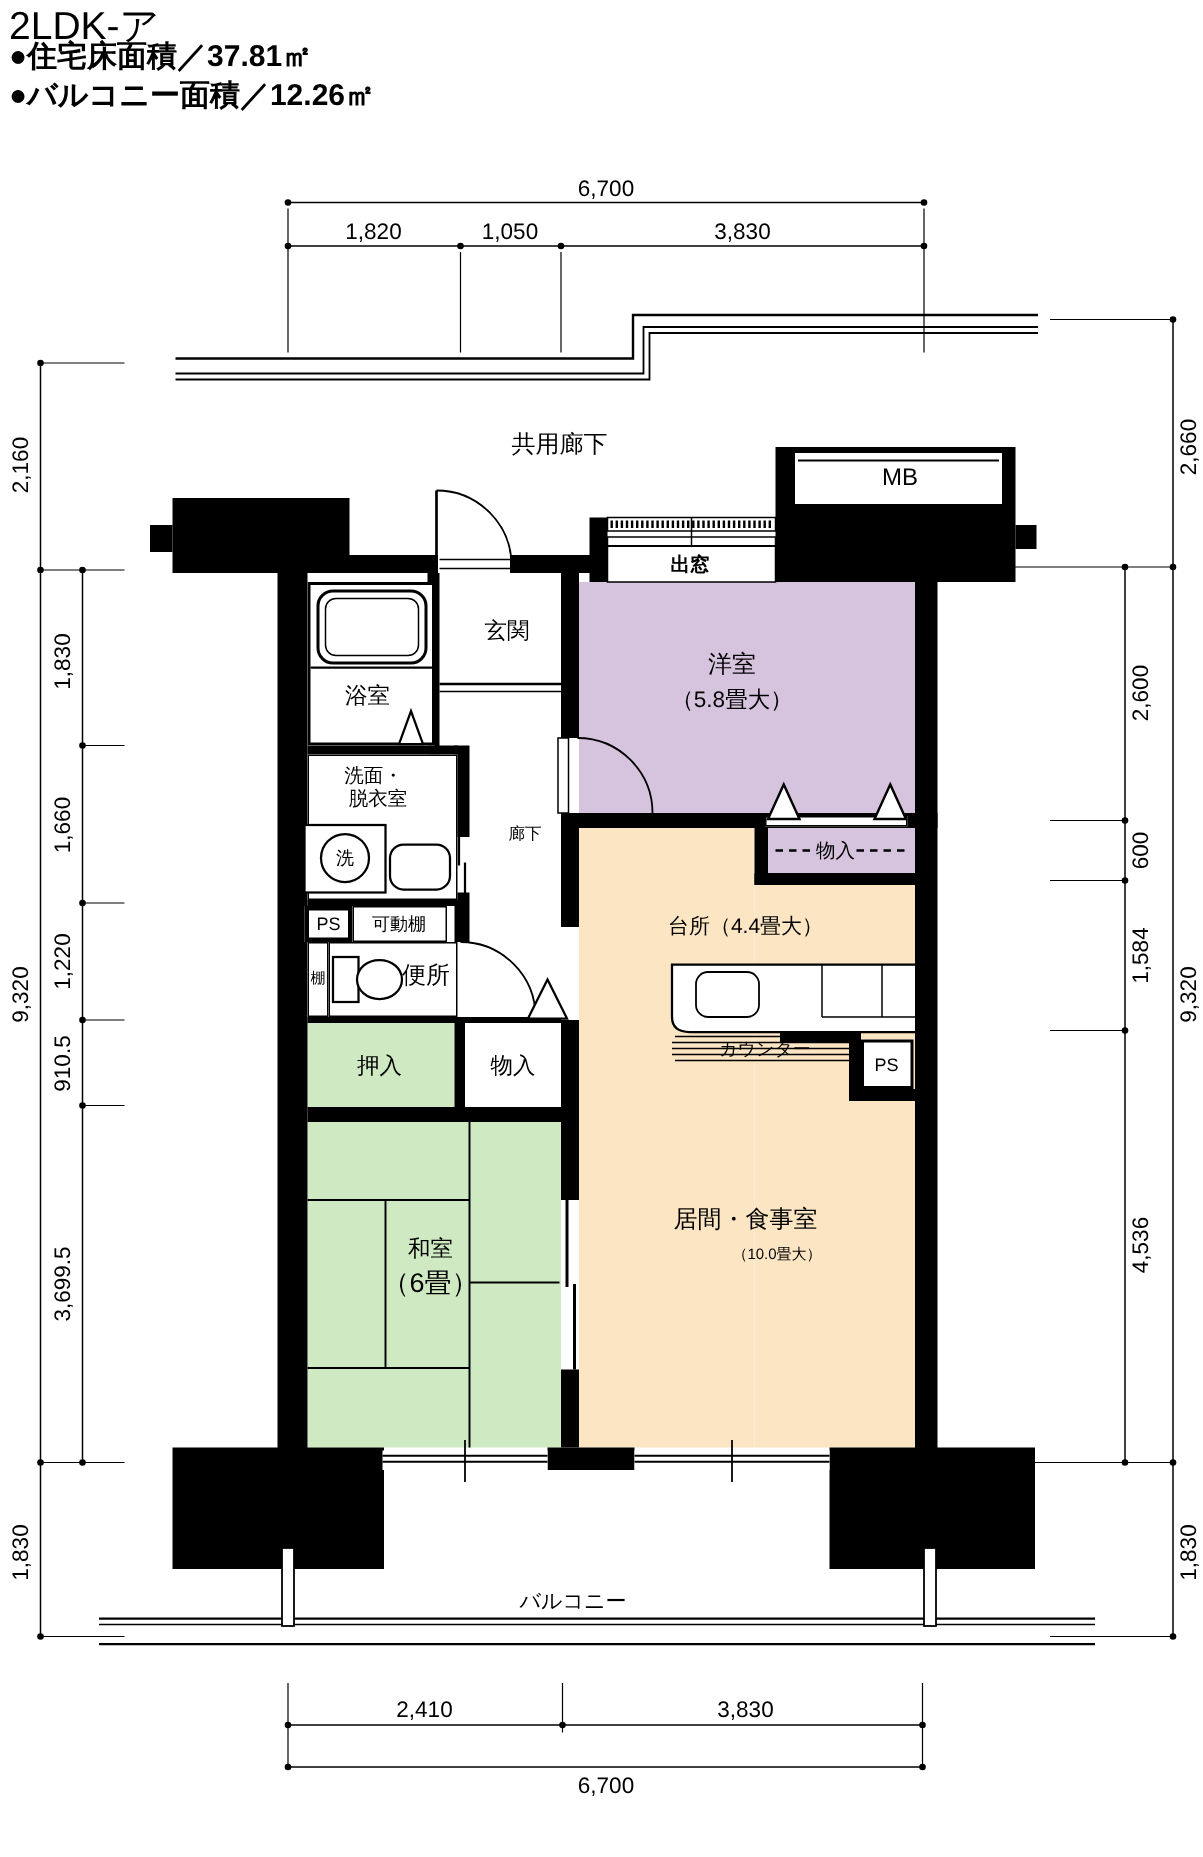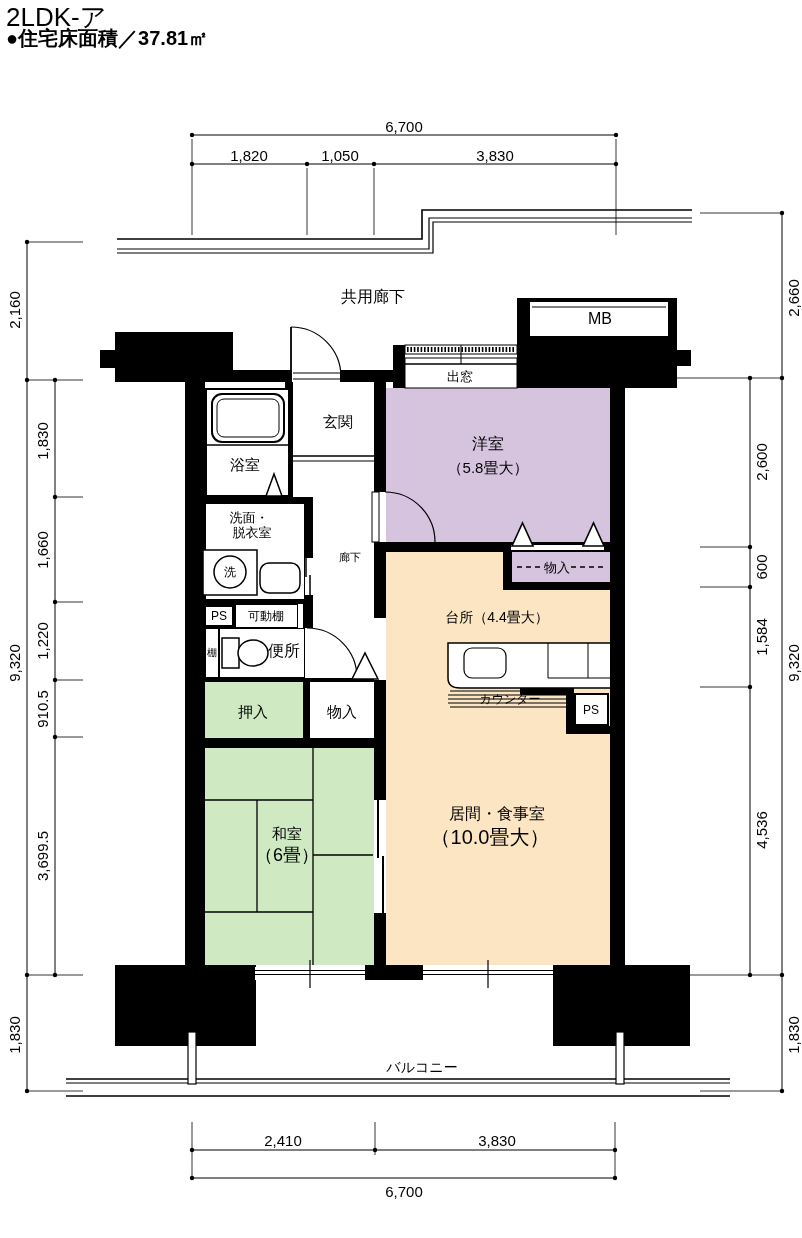--- a/index.html
+++ b/index.html
@@ -214,47 +214,48 @@
       <circle cx="192" cy="1150" r="2.2"></circle>
         <circle cx="375" cy="1150" r="2.2"></circle>
         <circle cx="615" cy="1150" r="2.2"></circle>
       <circle cx="192" cy="1178" r="2.2"></circle>
         <circle cx="615" cy="1178" r="2.2"></circle>
     </g>
   </svg>
 
   <div class="hdr z5" style="top:3px;font-size:26px;">2LDK-ア</div>
   <div class="hdr z5" style="top:27px;font-size:20px;font-weight:bold;">●住宅床面積／37.81㎡</div>
+  <div class="hdr z5" style="top:53px;font-size:20px;font-weight:bold;">●バルコニー面積／12.26㎡</div>
 
   <div class="lbl z5" style="left:373px;top:297px;font-size:16px;">共用廊下</div>
   <div class="lbl z5" style="left:600px;top:319px;font-size:16px;">MB</div>
-  <div class="lbl z5" style="left:460px;top:376px;font-size:13px;">出窓</div>
+  <div class="lbl z5" style="left:460px;top:376px;font-size:13px;font-weight:bold;">出窓</div>
   <div class="lbl z5" style="left:338px;top:421px;font-size:15px;">玄関</div>
   <div class="lbl z5" style="left:245px;top:464px;font-size:15px;">浴室</div>
   <div class="lbl z5" style="left:249px;top:517px;font-size:13px;">洗面・</div>
   <div class="lbl z5" style="left:252px;top:532px;font-size:13px;">脱衣室</div>
   <div class="lbl z5" style="left:230px;top:572px;font-size:12px;">洗</div>
   <div class="lbl z5" style="left:350px;top:557px;font-size:11px;">廊下</div>
   <div class="lbl z5" style="left:219px;top:616px;font-size:12px;">PS</div>
   <div class="lbl z5" style="left:266px;top:616px;font-size:12px;">可動棚</div>
   <div class="lbl z5" style="left:212px;top:653px;font-size:10px;">棚</div>
   <div class="lbl z5" style="left:284px;top:651px;font-size:16px;">便所</div>
   <div class="lbl z5" style="left:253px;top:711px;font-size:15px;">押入</div>
   <div class="lbl z5" style="left:342px;top:711px;font-size:15px;">物入</div>
   <div class="lbl z5" style="left:488px;top:444px;font-size:16px;">洋室</div>
   <div class="lbl z5" style="left:488px;top:467px;font-size:15px;">（5.8畳大）</div>
   <div class="lbl z5" style="left:557px;top:567px;font-size:13px;">物入</div>
   <div class="lbl z5" style="left:497px;top:617px;font-size:14px;">台所（4.4畳大）</div>
   <div class="lbl z5" style="left:510px;top:699px;font-size:12px;">カウンター</div>
   <div class="lbl z5" style="left:591px;top:710px;font-size:12px;">PS</div>
   <div class="lbl z5" style="left:497px;top:814px;font-size:16px;">居間・食事室</div>
-  <div class="lbl z5" style="left:490px;top:837px;font-size:20px;">（10.0畳大）</div>
+  <div class="lbl z5" style="left:518px;top:837px;font-size:10px;">（10.0畳大）</div>
   <div class="lbl z5" style="left:287px;top:833px;font-size:15px;">和室</div>
   <div class="lbl z5" style="left:287px;top:855px;font-size:18px;">（6畳）</div>
-  <div class="lbl z5" style="left:382px;top:1067px;font-size:14px;margin-left:40px;">バルコニー</div>
+  <div class="lbl z5" style="left:382px;top:1067px;font-size:14px;">バルコニー</div>
 
   <div class="lbl z5" style="left:404px;top:126px;font-size:15px;">6,700</div>
   <div class="lbl z5" style="left:249px;top:155px;font-size:15px;">1,820</div>
   <div class="lbl z5" style="left:340px;top:155px;font-size:15px;">1,050</div>
   <div class="lbl z5" style="left:495px;top:155px;font-size:15px;">3,830</div>
 
   <div class="vl z5" style="left:14px;top:310px;font-size:15px;">2,160</div>
   <div class="vl z5" style="left:14px;top:663px;font-size:15px;">9,320</div>
   <div class="vl z5" style="left:14px;top:1035px;font-size:15px;">1,830</div>
   <div class="vl z5" style="left:42px;top:441px;font-size:15px;">1,830</div>

